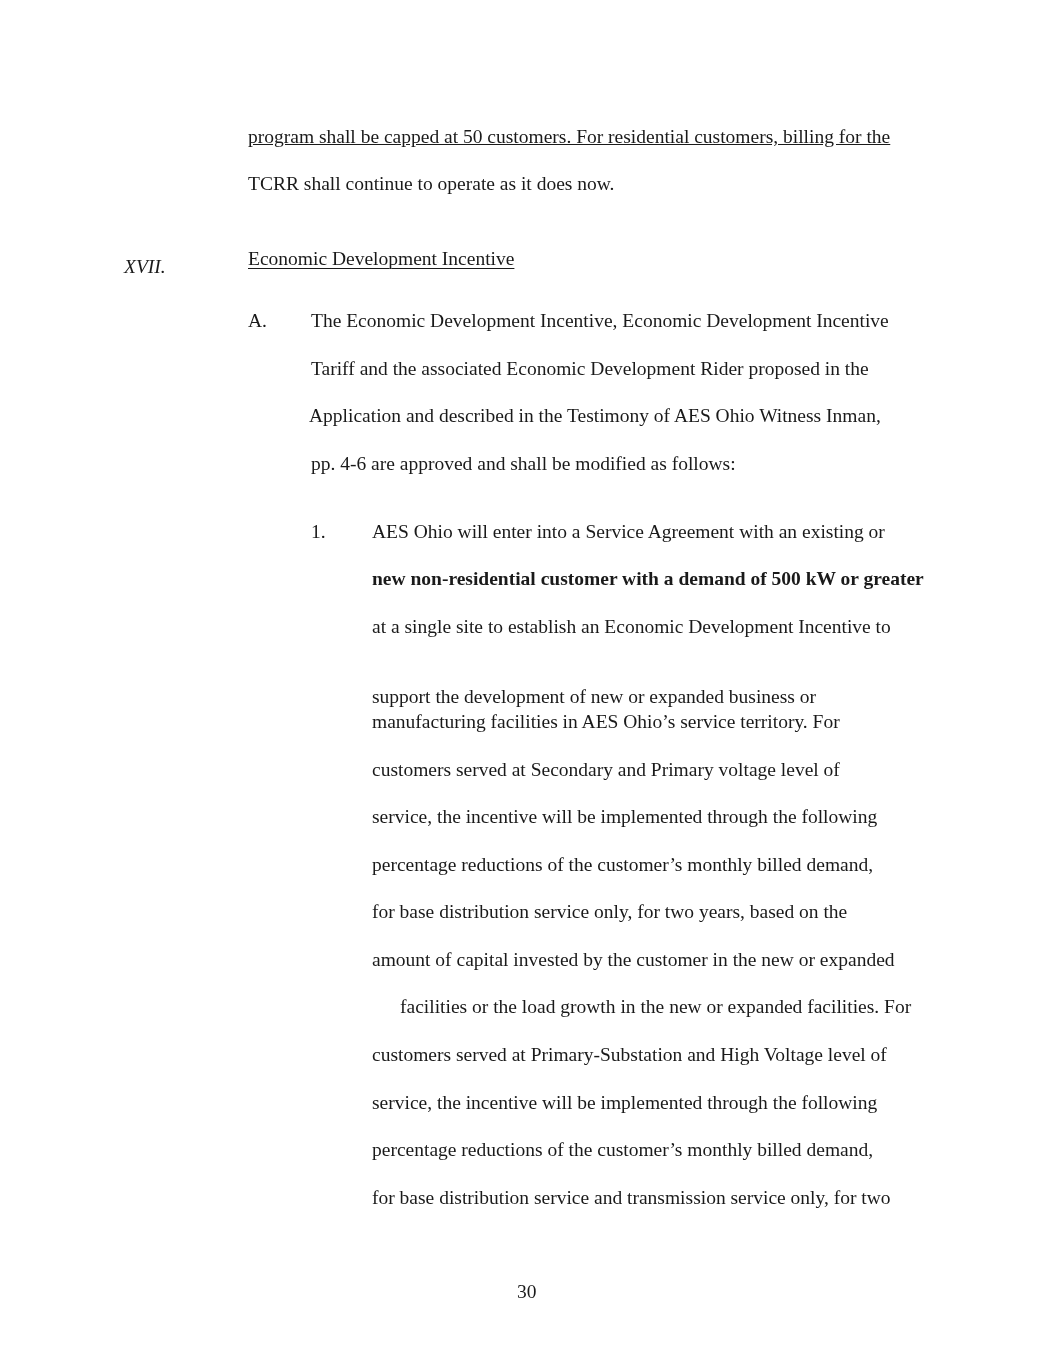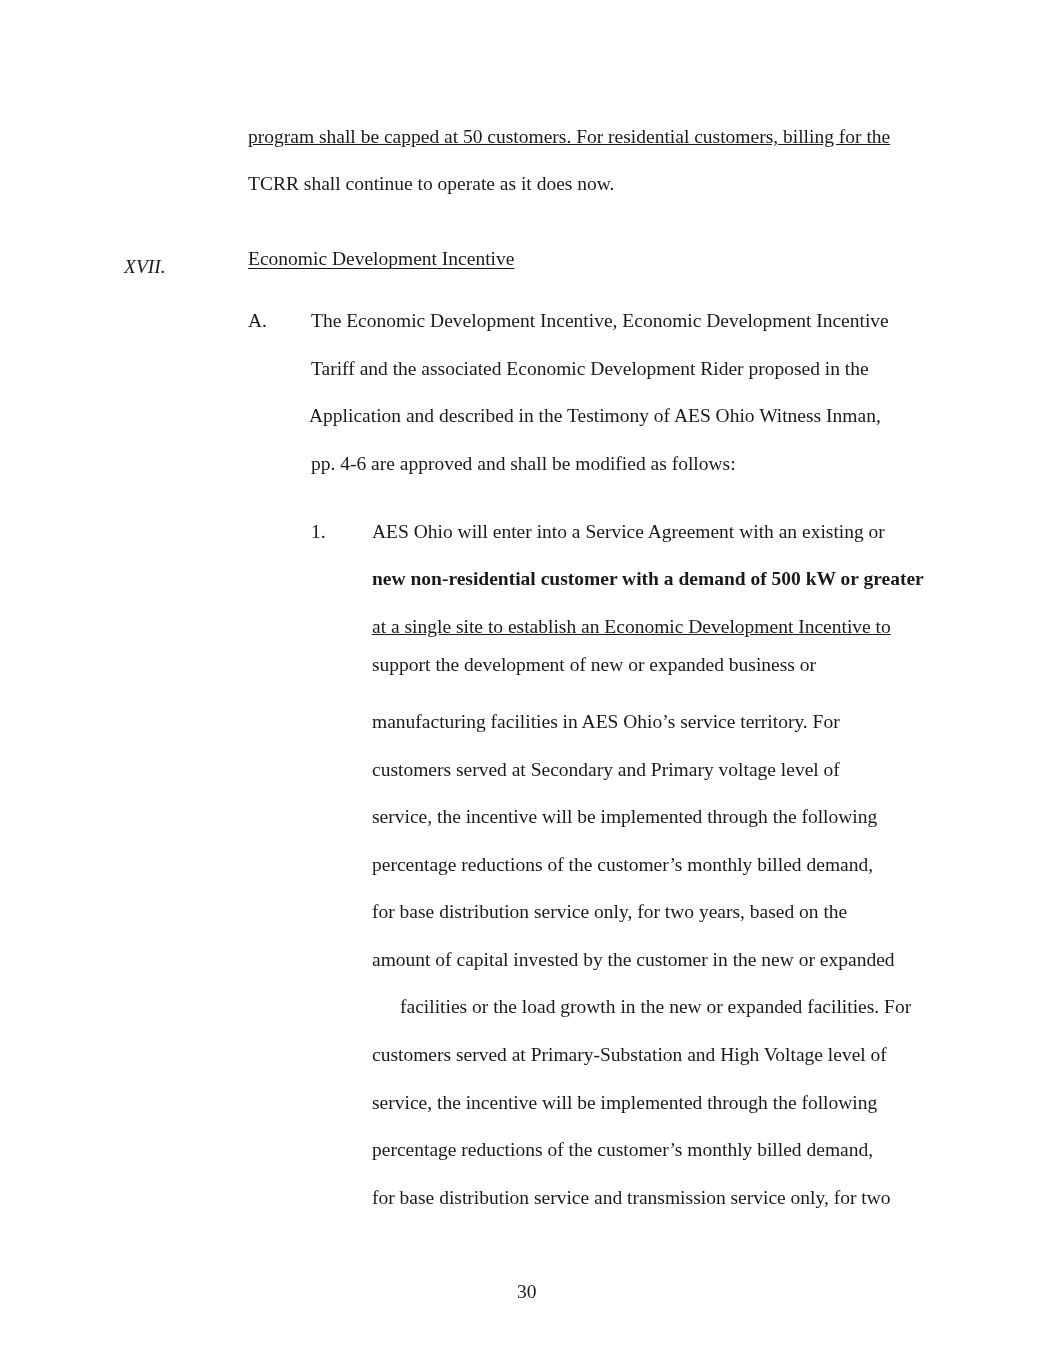--- a/index.html
+++ b/index.html
@@ -47,22 +47,22 @@
     <div class="line" style="left:311px; top:311px;">The Economic Development Incentive, Economic Development Incentive</div>
     <div class="line" style="left:311px; top:359px;">Tariff and the associated Economic Development Rider proposed in the</div>
     <div class="line" style="left:309px; top:406px;">Application and described in the Testimony of AES Ohio Witness Inman,</div>
     <div class="line" style="left:311px; top:454px;">pp. 4-6 are approved and shall be modified as follows:</div>
   </div>
 
   <div>
     <div class="line" style="left:311px; top:522px;">1.</div>
     <div class="line" style="left:372px; top:522px;">AES Ohio will enter into a Service Agreement with an existing or</div>
     <div class="line" style="left:372px; top:569px;font-weight:bold;">new non-residential customer with a demand of 500 kW or greater</div>
-    <div class="line" style="left:372px; top:617px;text-decoration:underline;">at a single site to establish an Economic Development Incentive to</div>
-    <div class="line" style="left:372px; top:655px;">support the development of new or expanded business or</div>
+    <div class="line" style="left:372px; top:617px;">at a single site to establish an Economic Development Incentive to</div>
+    <div class="line" style="left:372px; top:687px;">support the development of new or expanded business or</div>
     <div class="line" style="left:372px; top:712px;">manufacturing facilities in AES Ohio’s service territory. For</div>
     <div class="line" style="left:372px; top:760px;">customers served at Secondary and Primary voltage level of</div>
     <div class="line" style="left:372px; top:807px;">service, the incentive will be implemented through the following</div>
     <div class="line" style="left:372px; top:855px;">percentage reductions of the customer’s monthly billed demand,</div>
     <div class="line" style="left:372px; top:902px;">for base distribution service only, for two years, based on the</div>
     <div class="line" style="left:372px; top:950px;">amount of capital invested by the customer in the new or expanded</div>
     <div class="line" style="left:372px; top:997px;margin-left:28px;">facilities or the load growth in the new or expanded facilities. For</div>
     <div class="line" style="left:372px; top:1045px;">customers served at Primary-Substation and High Voltage level of</div>
     <div class="line" style="left:372px; top:1093px;">service, the incentive will be implemented through the following</div>
     <div class="line" style="left:372px; top:1140px;">percentage reductions of the customer’s monthly billed demand,</div>

